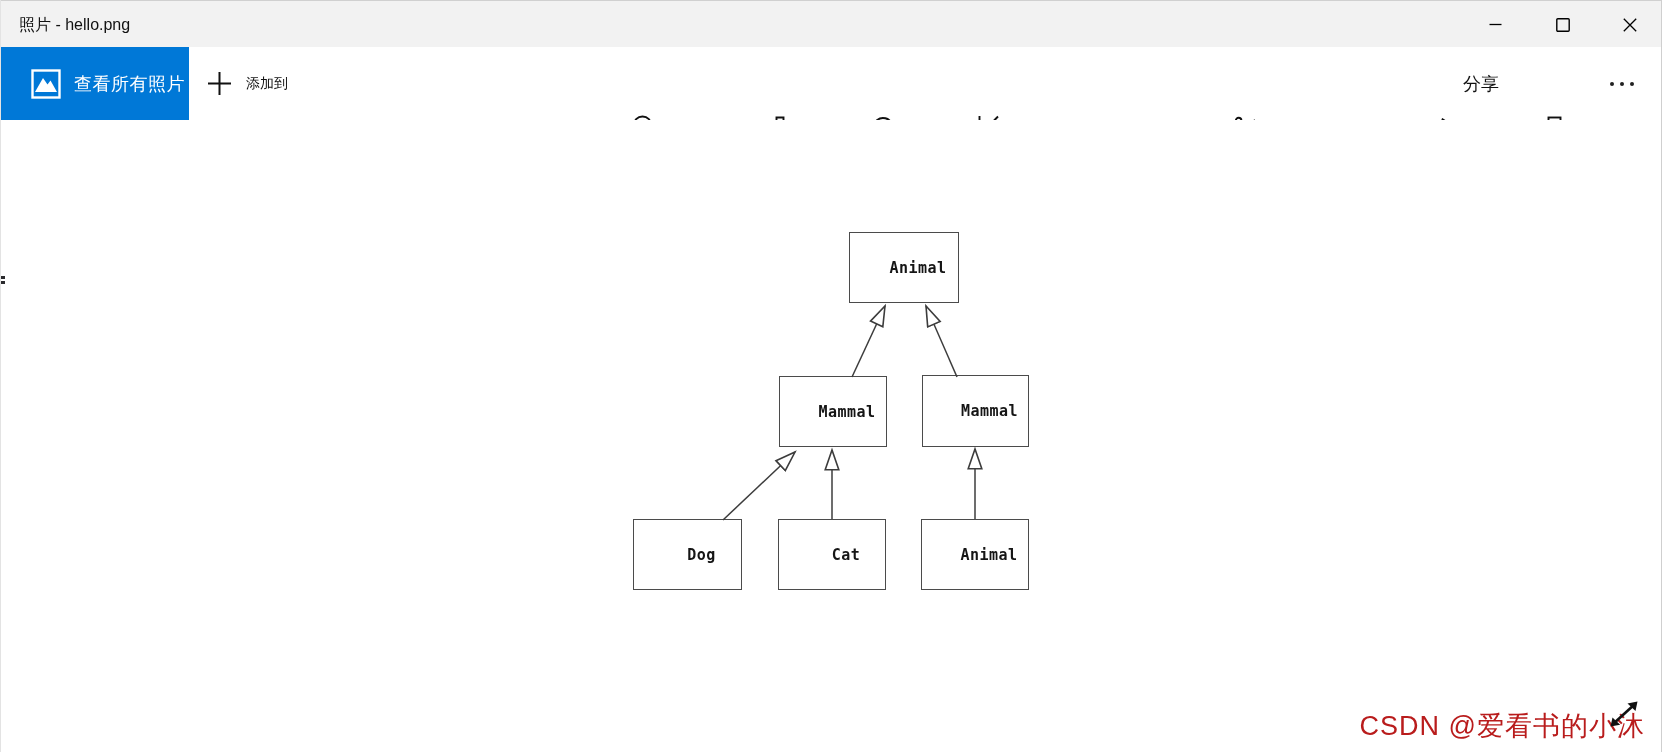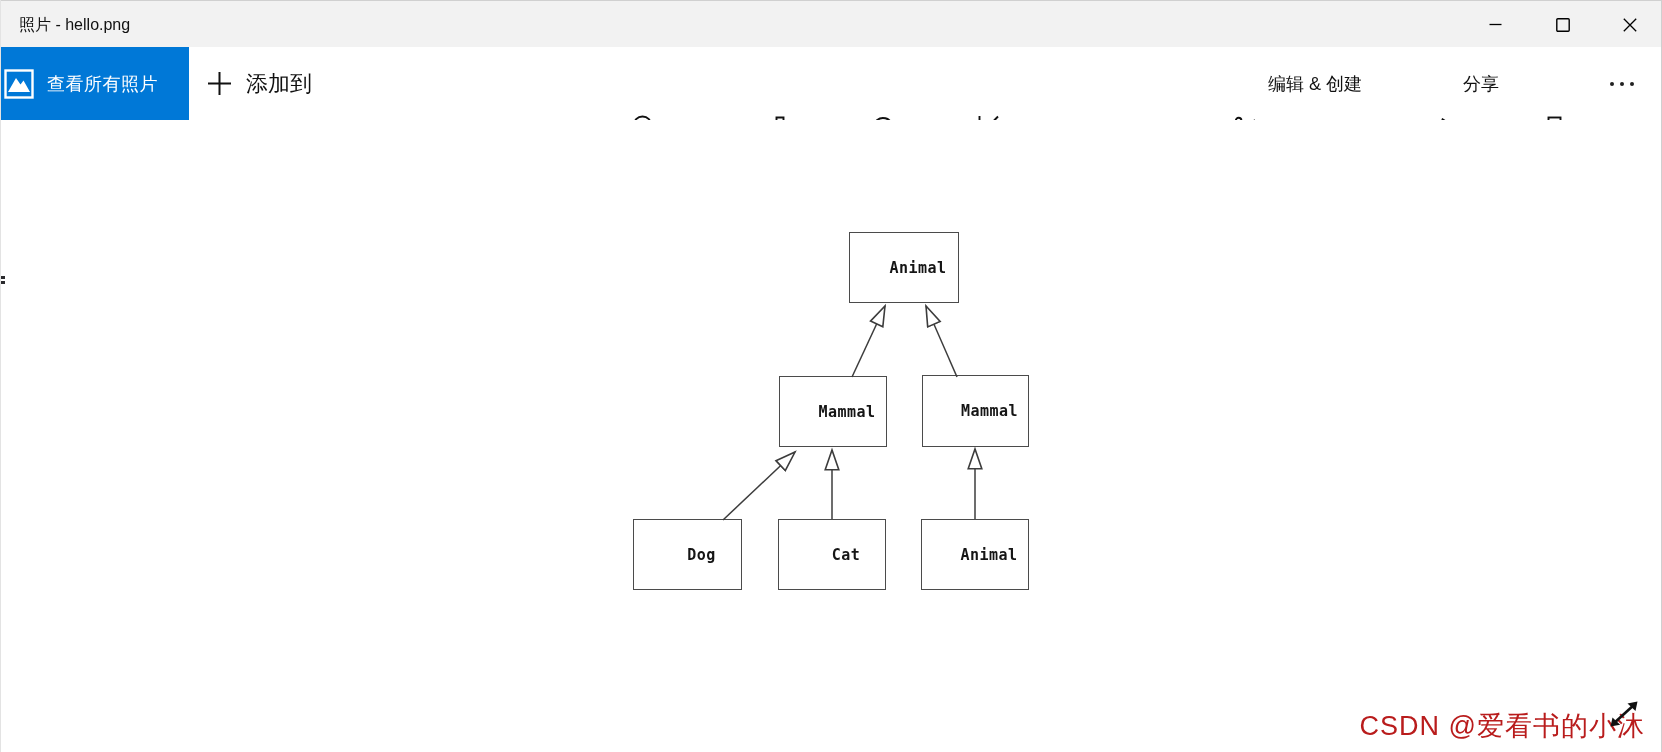--- a/index.html
+++ b/index.html
@@ -23,28 +23,28 @@
     width:67px; height:47px; display:flex; align-items:center; justify-content:center;
     cursor:default;
   }
   
   .toolbar {
     position:absolute; left:0; top:47px; width:1662px; height:73px; background:#ffffff;
   }
   .btn-viewall {
     position:absolute; left:0; top:0; width:188px; height:73px;
     background:#0078d7; color:#fff; display:flex; align-items:center;
-    padding-left:3px; gap:13px;
+    padding-left:30px; gap:13px;
   }
   .btn-viewall .label { font-size:18px; letter-spacing:0.5px; }
   .btn-addto {
     position:absolute; left:205px; top:0; height:73px; display:flex;
     align-items:center; gap:13px; color:#111;
   }
-  .btn-addto .label { font-size:22px; }
+  .btn-addto .label { font-size:14px; }
   .tool-icon { position:absolute; top:68px; width:26px; height:28px; }
   .right-group-label { position:absolute; top:0; height:73px; display:flex; align-items:center; font-size:18px; color:#111; }
   .ellipsis { position:absolute; left:1606px; top:47px; width:30px; height:73px;
     display:flex; align-items:center; justify-content:center; gap:6px; }
   .ellipsis i { width:4px; height:4px; background:#222; border-radius:50%; display:block; }
   
   .canvas { position:absolute; left:0; top:120px; width:1662px; height:632px; background:#fff; }
   .edge-artifact { position:absolute; left:0; width:4px; height:3px; background:#2a2a2e; }
   .diagram-node {
     position:absolute; background:#fff; border:1.5px solid #4b4b4b;
@@ -134,23 +134,20 @@
 
   <div class="tool-icon" style="left:1232px">
     <svg class="glyph" width="28" height="28" viewBox="0 0 28 28">
       <circle cx="5.6" cy="5.6" r="2.8" fill="none" stroke="#111" stroke-width="1.9"></circle>
       <line x1="7.8" y1="7.8" x2="21.5" y2="21.5" stroke="#111" stroke-width="1.9"></line>
       <polygon points="21,21 24.5,24.5 23.2,19.5" fill="#111"></polygon>
       <line x1="22" y1="5" x2="6.5" y2="20.5" stroke="#111" stroke-width="1.9"></line>
       <polygon points="7,20 3.2,24.2 8.8,22" fill="#111"></polygon>
     </svg>
   </div>
-  <div class="right-group-label" style="left:1267px">
-    <span>编辑 &amp; 创建</span>
-  </div>
   <div class="tool-icon" style="left:1378px; top:78px">
     <svg class="glyph" width="14" height="9" viewBox="0 0 14 9">
       <path d="M1,1 L7,7.5 L13,1" fill="none" stroke="#0078d7" stroke-width="2.4" stroke-linecap="round" stroke-linejoin="round"></path>
     </svg>
   </div>
 
   <div class="tool-icon" style="left:1427px">
     <svg class="glyph" width="27" height="27" viewBox="0 0 27 27">
       <path d="M10.5,8.5 H4.5 V24 H21 V15" fill="none" stroke="#111" stroke-width="1.9"></path>
       <path d="M8.5,18.5 Q9.2,10 19.5,8.3" fill="none" stroke="#111" stroke-width="1.9"></path>

